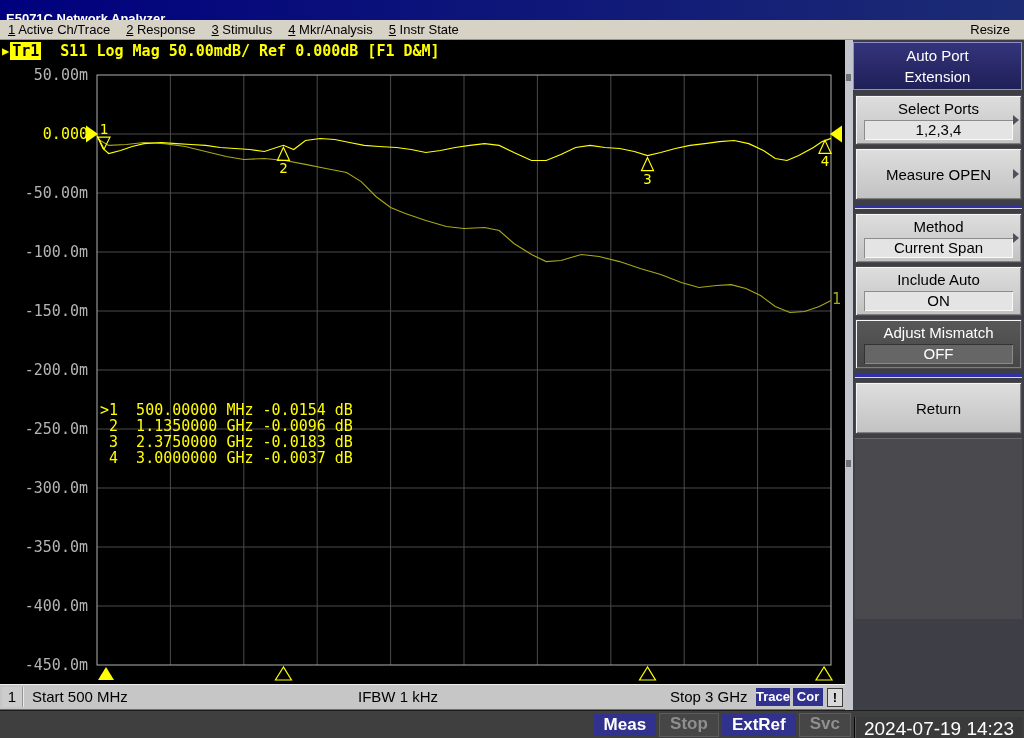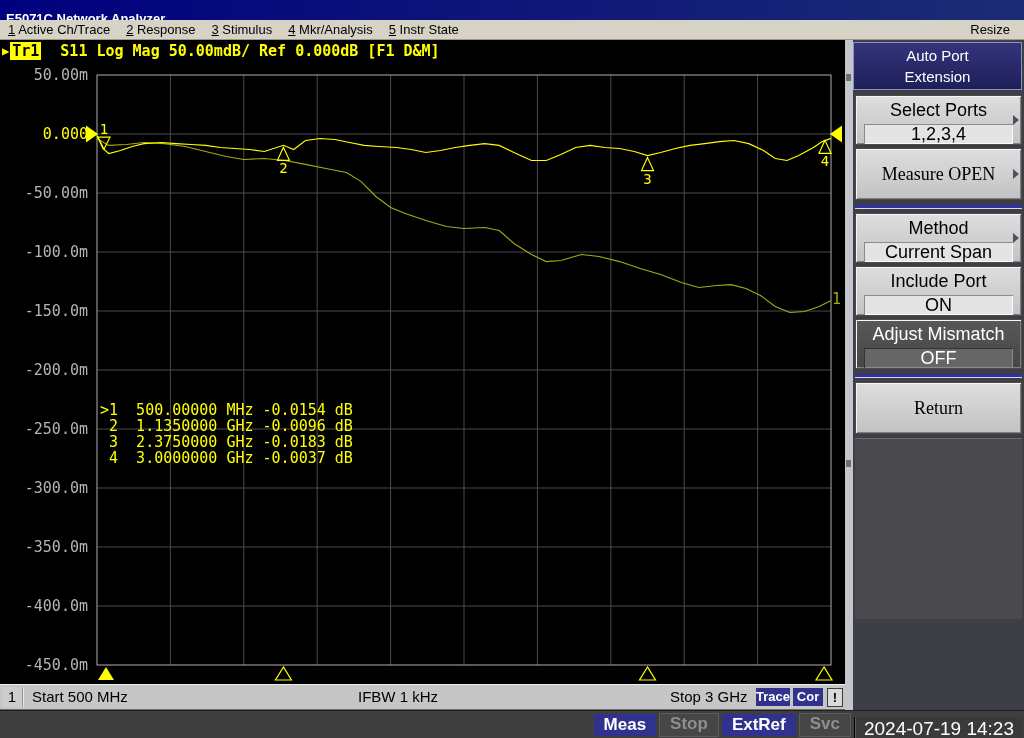--- a/index.html
+++ b/index.html
@@ -41,25 +41,25 @@
   
   .sidebar{position:absolute;left:845px;top:40px;width:179px;height:670px;background:#3e3e46;}
   .scrollstrip{position:absolute;left:0;top:0;width:8px;height:670px;background:#c2c6cc;}
   .scrollstrip .tick{position:absolute;left:1px;width:5px;height:7px;background:#6c7076;}
   .keys{position:absolute;left:8px;top:0;width:171px;display:flex;flex-direction:column;}
   .sk-header{margin:2px 2px 5px 0;height:46px;background:linear-gradient(#34347c,#1f1f58);
              border:1px solid #8f8fc8;color:#fff;font-size:15px;text-align:center;
              display:flex;flex-direction:column;justify-content:center;line-height:21px;}
   .softkey{position:relative;margin:0 2px 3px 2px;height:48px;background:linear-gradient(#dedede,#c2c2c2);
            border:1px solid #4c4c4c;box-shadow:inset 1px 1px 0 #f6f6f6,inset -1px -1px 0 #7e7e7e;
-           font-size:18px;color:#000;}
+           font-size:15px;color:#000;}
   .softkey .sklabel{text-align:center;padding-top:4px;}
   .softkey .skvalue{margin:3px 8px 0 8px;height:20px;line-height:20px;text-align:center;background:#e4e4e4;
                     box-shadow:inset 1px 1px 0 #8c8c8c,inset -1px -1px 0 #fafafa;}
-  .softkey.plain{display:flex;align-items:center;justify-content:center;height:50px;font-family:Liberation Serif, serif;}
+  .softkey.plain{display:flex;align-items:center;justify-content:center;height:50px;}
   .softkey.plain .sklabel{padding:0;}
   .softkey.dark{background:linear-gradient(#585858,#464646);color:#fff;}
   .softkey.dark .skvalue{background:#666;box-shadow:inset 1px 1px 0 #333,inset -1px -1px 0 #8a8a8a;}
   .softkey .skarrow{position:absolute;right:2px;top:50%;margin-top:-5px;width:0;height:0;
                     border-left:6px solid #50505c;border-top:5px solid transparent;border-bottom:5px solid transparent;}
   .sk-sep{height:3px;background:#3030a8;border-bottom:1px solid #dcdcdc;margin:2px 2px 4px 2px;}
   .sk-fill{flex:1;margin:1px 2px 2px 2px;background:#4a4a4e;border-top:1px solid #6a6a6e;min-height:180px;}
   
   .sbar{position:absolute;left:0;top:710px;width:1024px;height:28px;background:#3f3f3f;
         border-top:1px solid #1d1d1d;box-sizing:border-box;display:flex;align-items:center;justify-content:flex-end;}
@@ -169,21 +169,21 @@
           <div class="sklabel">Measure OPEN</div>
           <span class="skarrow"></span>
         </div>
         <div class="sk-sep"></div>
         <div class="softkey">
           <div class="sklabel">Method</div>
           <div class="skvalue">Current Span</div>
           <span class="skarrow"></span>
         </div>
         <div class="softkey">
-          <div class="sklabel">Include Port</div>
+          <div class="sklabel">Include Auto</div>
           <div class="skvalue">ON</div>
         </div>
         <div class="softkey dark">
           <div class="sklabel">Adjust Mismatch</div>
           <div class="skvalue">OFF</div>
         </div>
         <div class="sk-sep"></div>
         <div class="softkey plain">
           <div class="sklabel">Return</div>
         </div>

